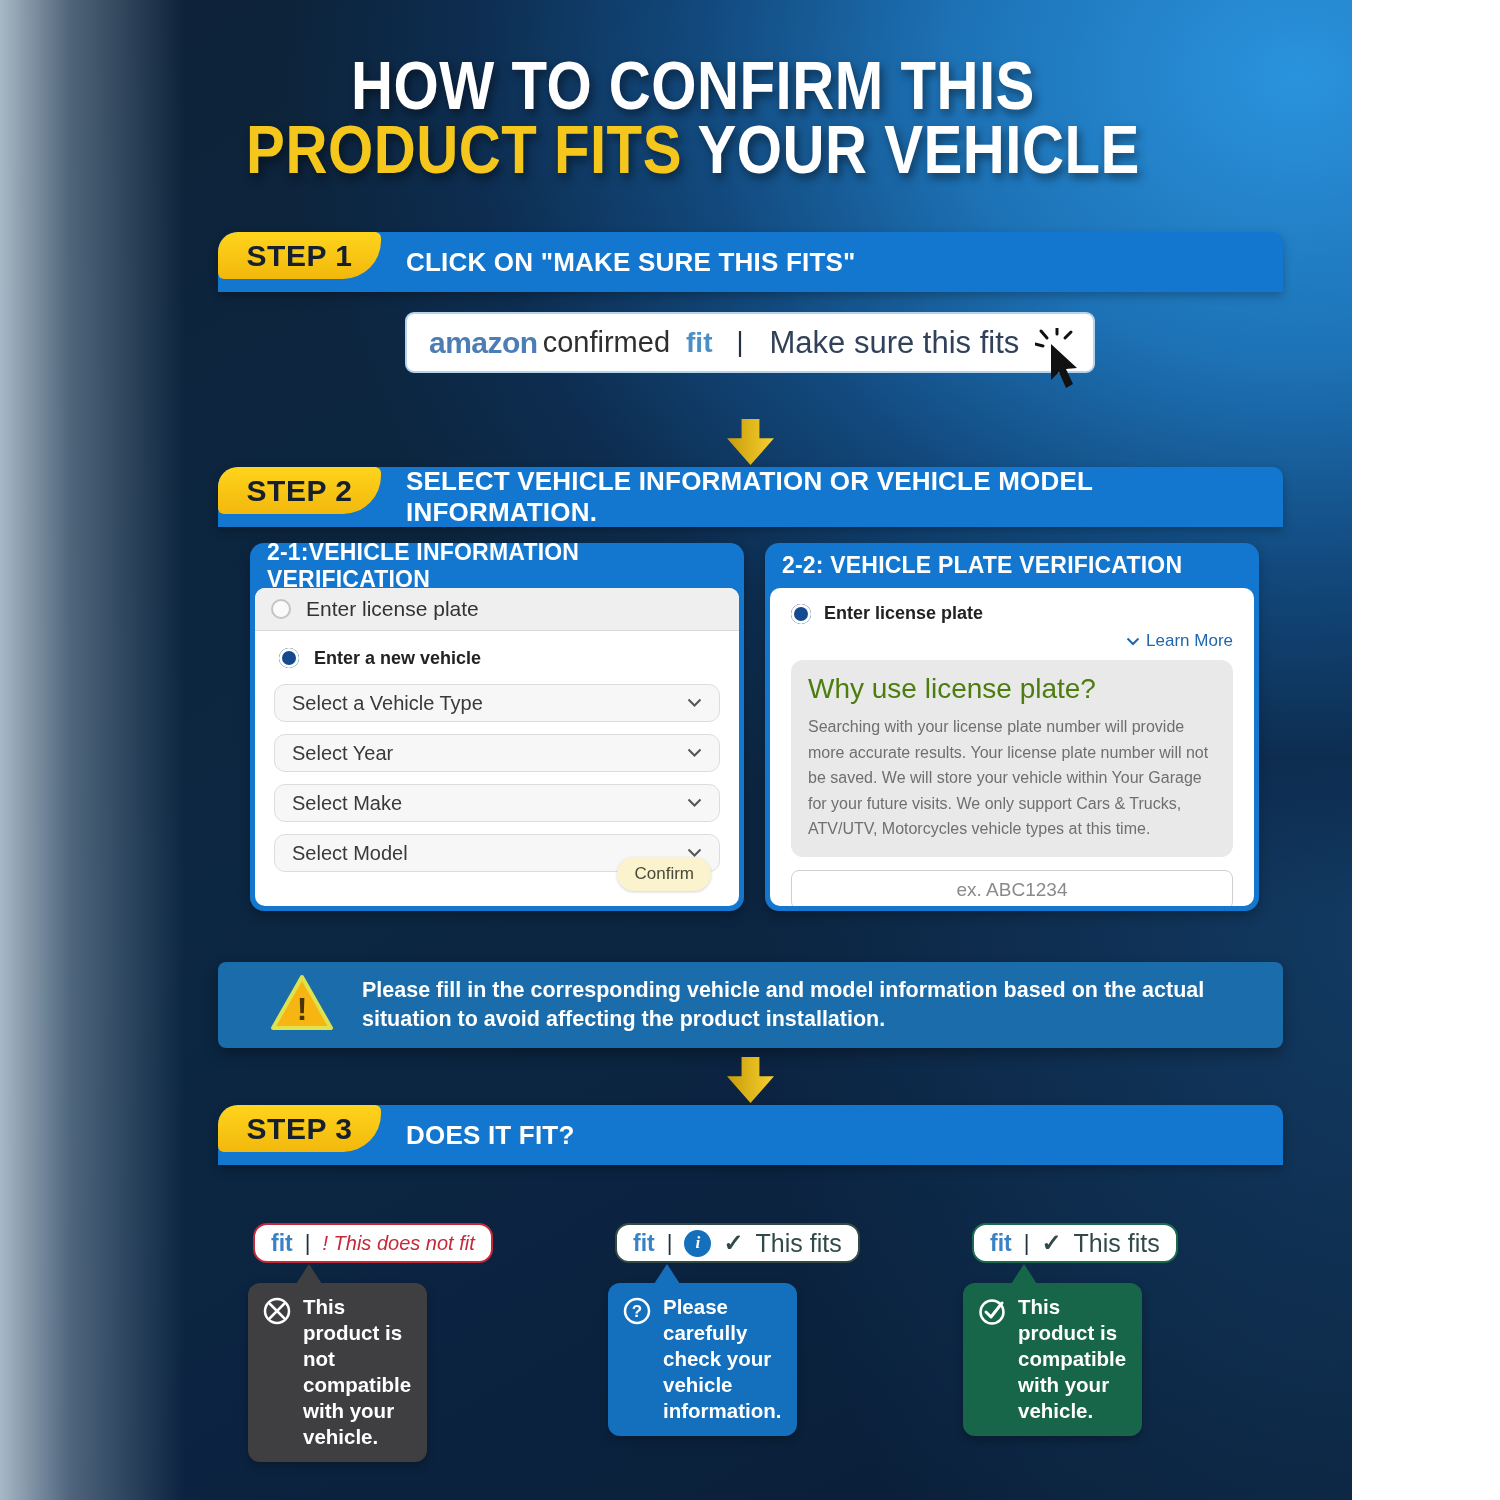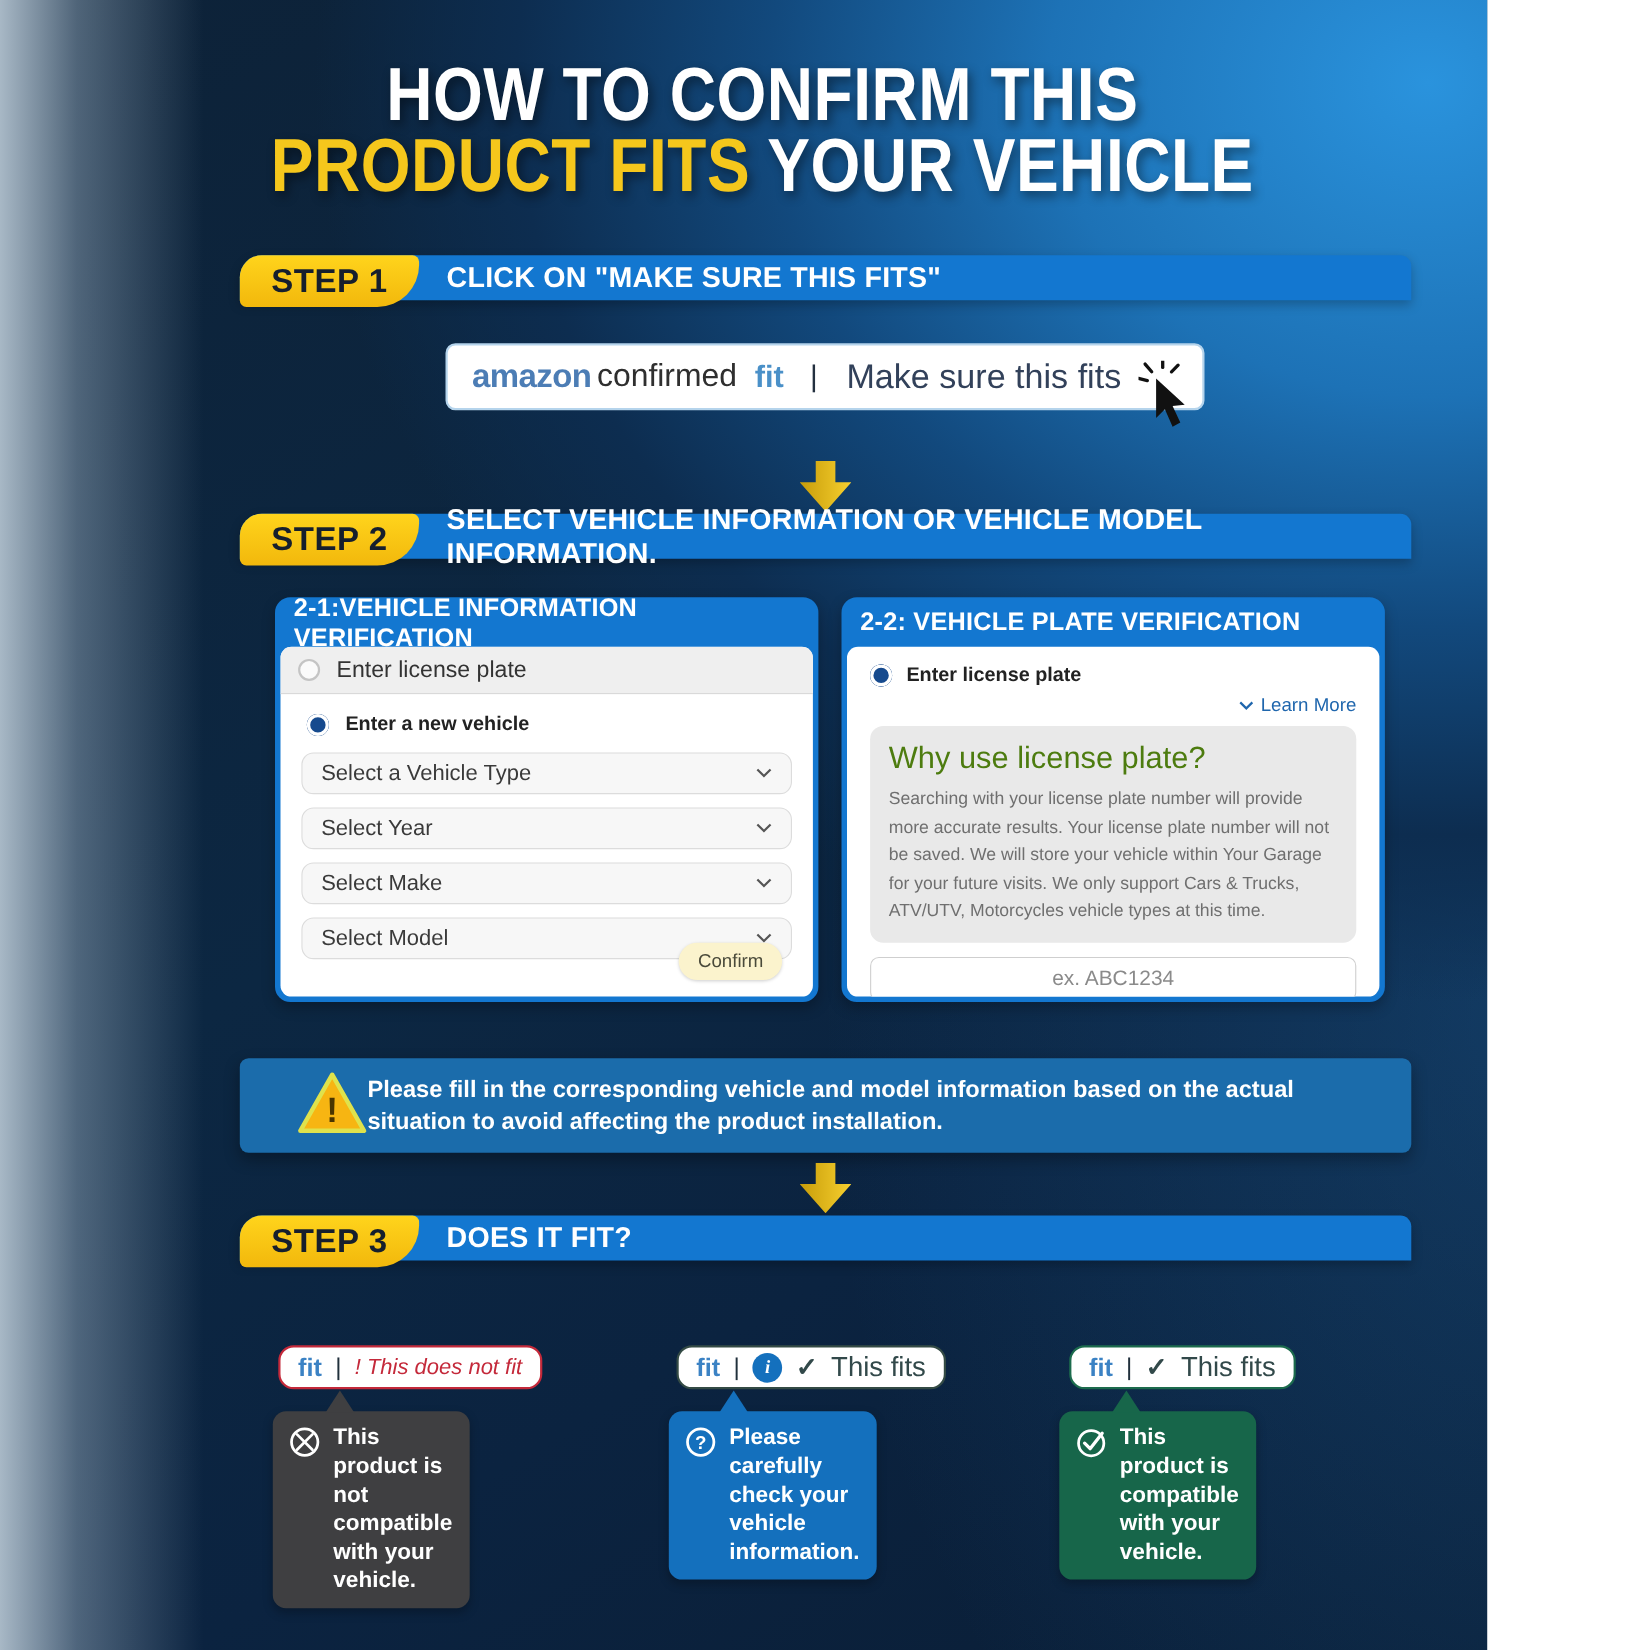--- a/index.html
+++ b/index.html
@@ -11,21 +11,21 @@
         radial-gradient(1150px 950px at 96% 5%, #2a93dd 0%, #1d72b6 30%, #12497d 52%, #0d2d50 72%, rgba(10,28,48,0) 88%),
         radial-gradient(900px 1300px at 102% 62%, rgba(32,104,166,0.35) 0%, rgba(32,104,166,0) 70%),
         linear-gradient(150deg, #0d2238 0%, #0c2742 45%, #0b2340 70%, #0a1e36 100%);}
   
   .title{position:absolute;top:50px;left:17px;width:1352px;text-align:center;color:#fff;font-weight:bold;}
   .title .line{display:block;font-size:60px;line-height:64px;transform:scale(0.97,1.14);transform-origin:center top;
       letter-spacing:0.5px;text-shadow:3px 4px 9px rgba(0,0,0,0.45);}
   .hl{color:#f5c71c;}
   .after-hl{margin-left:16px;}
   
-  .step-bar{position:absolute;left:218px;width:1065px;height:41px;background:#1377d0;border-radius:20px 10px 0 0;
+  .step-bar{position:absolute;left:218px;width:1065px;height:60px;background:#1377d0;border-radius:20px 10px 0 0;
       display:flex;align-items:center;box-shadow:0 4px 10px rgba(0,0,0,0.25);}
   .step-badge{position:absolute;left:0;top:0;height:47px;width:163px;background:linear-gradient(180deg,#ffd41c,#f2b80c);
       border-radius:20px 6px 38px 6px;display:flex;align-items:center;justify-content:center;
       font-weight:bold;font-size:30px;color:#161f2d;letter-spacing:0.5px;}
   .step-heading{margin-left:188px;color:#fff;font-weight:bold;font-size:26px;letter-spacing:0.2px;}
   .card{position:absolute;left:218px;background:#fff;border-radius:0 0 14px 14px;box-shadow:0 8px 18px rgba(0,0,0,0.35);}
   
   .fit-widget{position:absolute;left:187px;top:33px;width:690px;height:61px;border:2px solid #b5d4ec;border-radius:9px;
       display:flex;align-items:center;padding:0 22px;background:#fff;}
   .w-amazon{font-weight:bold;font-size:30px;color:#4c7db5;letter-spacing:-0.5px;}
@@ -39,39 +39,39 @@
       background:linear-gradient(90deg,#c79c09,#f7d02f);
       clip-path:polygon(31% 0,69% 0,69% 42%,100% 42%,50% 100%,0 42%,31% 42%);}
   
   .panel{position:absolute;top:29px;width:494px;height:368px;background:#1377d0;border-radius:14px;box-shadow:0 5px 12px rgba(0,0,0,0.25);}
   .panel-header{height:45px;display:flex;align-items:center;padding-left:17px;color:#fff;font-weight:bold;font-size:23px;letter-spacing:0.2px;}
   .panel-body{position:absolute;top:45px;left:5px;right:5px;bottom:5px;background:#fff;border-radius:10px;overflow:hidden;}
   .gray-row{height:43px;background:#efefef;border-bottom:1px solid #d9d9d9;display:flex;align-items:center;padding-left:16px;gap:15px;font-size:21px;color:#333;}
   .radio{width:20px;height:20px;border-radius:50%;flex:0 0 auto;}
   .radio.off{border:2px solid #c4c4c4;background:#fafafa;}
   .radio.on{background:#164a8e;box-shadow:inset 0 0 0 3px #fff,inset 0 0 0 10px #164a8e;}
-  .new-vehicle-row{margin:17px 0 0 24px;display:flex;align-items:flex-end;gap:15px;font-size:18px;font-weight:bold;color:#222;}
+  .new-vehicle-row{margin:17px 0 0 24px;display:flex;align-items:flex-start;gap:15px;font-size:18px;font-weight:bold;color:#222;}
   .dd{margin:12px auto 0;width:446px;height:38px;background:#f7f7f7;border:1px solid #dcdcdc;border-radius:11px;
       display:flex;align-items:center;justify-content:space-between;padding:0 17px;font-size:20px;color:#3a3a3a;}
   .dd.first{margin-top:15px;}
   .btn{background:#fbf3cd;border-radius:18px;color:#4a4a3a;display:flex;align-items:center;justify-content:center;box-shadow:0 1px 3px rgba(0,0,0,0.18);}
   .confirm-btn{position:absolute;right:28px;bottom:15px;padding:7px 17px;font-size:17px;}
   .rp-pad{padding:0 21px;}
   .rp-radio-row{margin-top:15px;display:flex;align-items:center;gap:13px;font-size:18px;font-weight:bold;color:#222;}
   .learn-more{display:flex;justify-content:flex-end;align-items:center;gap:6px;margin-top:7px;color:#1f66ad;font-size:17px;}
   .info-box{margin-top:9px;background:#e9e9e9;border-radius:12px;padding:13px 17px 15px;}
   .info-title{font-size:28px;color:#4d7c0f;}
   .info-body{margin-top:9px;font-size:16px;color:#6f6f6f;line-height:25.5px;}
   .plate-input{margin-top:13px;width:100%;height:40px;border:1px solid #cfcfcf;border-radius:8px;font-size:19px;color:#888;padding:0 15px;background:#fff;outline:none;text-align:center;}
   .plate-input::placeholder{color:#8a8a8a;opacity:1;}
   
   .warning{position:absolute;left:218px;top:962px;width:1065px;height:86px;background:#1b6cab;border-radius:8px;
       display:flex;align-items:center;box-shadow:0 6px 14px rgba(0,0,0,0.3);}
   .warning-icon{margin-left:52px;flex:0 0 auto;}
-  .warning-text{color:#fff;font-weight:bold;font-size:21.5px;line-height:29px;width:905px;}
+  .warning-text{margin-left:28px;color:#fff;font-weight:bold;font-size:21.5px;line-height:29px;width:905px;}
   
   .result-pill{position:absolute;height:40px;border:2.5px solid;border-radius:14px;background:#fff;
       display:inline-flex;align-items:center;padding:0 16px;gap:12px;}
   .pill-fit{color:#3b82c4;font-weight:bold;font-size:23px;}
   .pill-sep{color:#21303c;font-size:22px;font-weight:300;}
   .pill-red{border-color:#c4293a;}
   .pill-mid{border-color:#344b45;}
   .pill-green{border-color:#1c6b4d;}
   .status-red{color:#c4293a;font-style:italic;font-size:20px;white-space:nowrap;}
   .status-dark{color:#32494a;font-size:25px;white-space:nowrap;}

